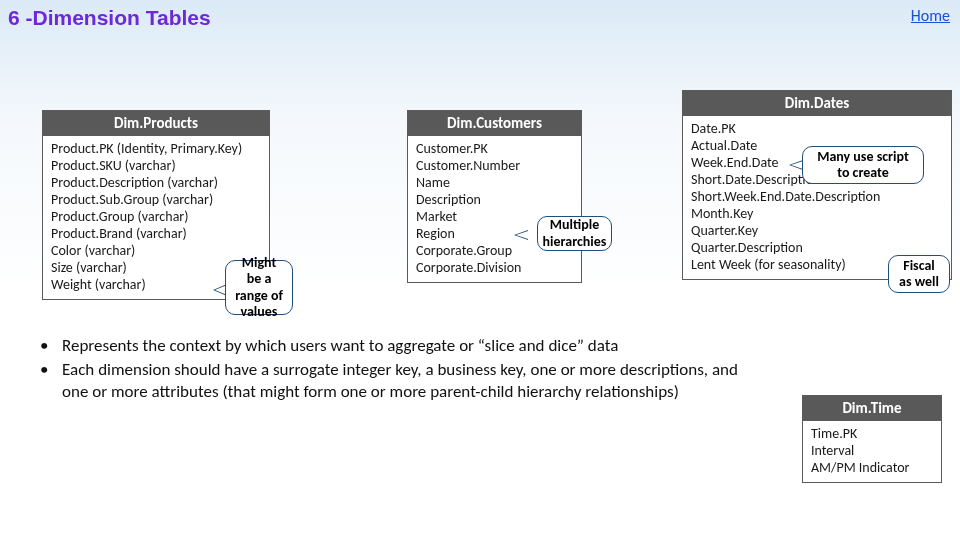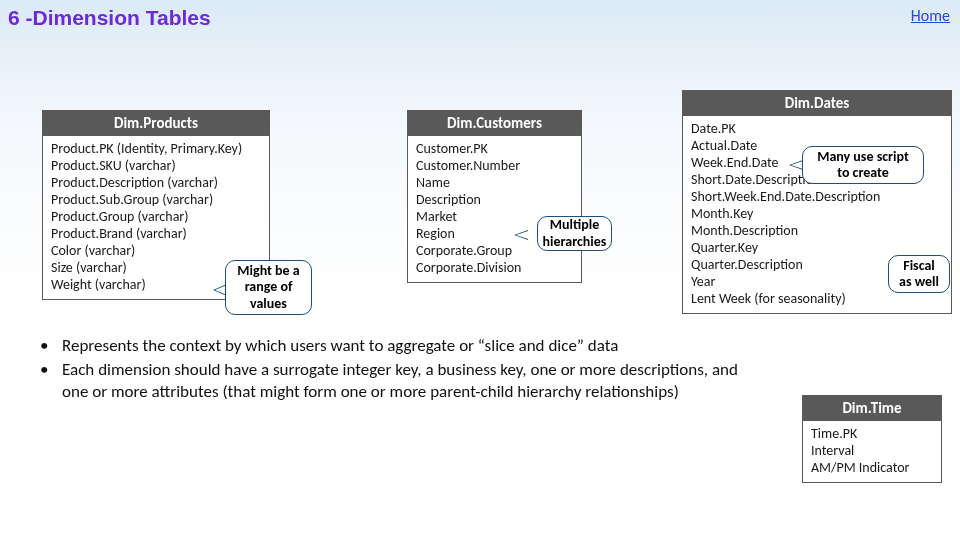--- a/index.html
+++ b/index.html
@@ -36,21 +36,21 @@
   .t-dates     { left: 670px; top: 90px;  width: 270px; }
   .t-time      { left: 790px; top: 395px; width: 140px; }
 
   .callout {
     position: absolute; background: #fff; border: 1.5px solid #1f4e79;
     border-radius: 10px; font-family: Calibri, Arial, sans-serif;
     font-weight: 700; text-align: center; color: #000;
     display: flex; align-items: center; justify-content: center;
     padding: 4px 8px; line-height: 1.15;
   }
-  .c-range  { left: 225px; top: 260px; width: 87px; height: 55px; font-size: 14px; }
+  .c-range  { left: 225px; top: 260px; width: 68px; height: 55px; font-size: 14px; }
   .c-mult   { left: 537px; top: 216px; width: 75px; height: 35px; font-size: 14px; }
   .c-script { left: 802px; top: 146px; width: 122px; height: 38px; font-size: 14px; }
   .c-fiscal { left: 888px; top: 255px; width: 62px;  height: 38px; font-size: 14px; }
 
   .tail {
     position: absolute; width: 0; height: 0;
   }
   
   .tail-range  { left: 213px; top: 284px; border-top: 6px solid transparent; border-bottom: 6px solid transparent; border-right: 14px solid #1f4e79; }
   .tail-range-f{ left: 215px; top: 285px; border-top: 5px solid transparent; border-bottom: 5px solid transparent; border-right: 12px solid #fff; }
@@ -104,24 +104,22 @@
 
 <div class="dim-table t-dates">
   <div class="dim-head">Dim.Dates</div>
   <div class="dim-body">
     <div>Date.PK</div>
     <div>Actual.Date</div>
     <div>Week.End.Date</div>
     <div>Short.Date.Description</div>
     <div>Short.Week.End.Date.Description</div>
     <div>Month.Key</div>
-    <div>Month.Description</div>
     <div>Quarter.Key</div>
     <div>Quarter.Description</div>
-    <div>Year</div>
     <div>Lent Week (for seasonality)</div>
   </div>
 </div>
 
 <div class="dim-table t-time">
   <div class="dim-head">Dim.Time</div>
   <div class="dim-body">
     <div>Time.PK</div>
     <div>Interval</div>
     <div>AM/PM Indicator</div>

